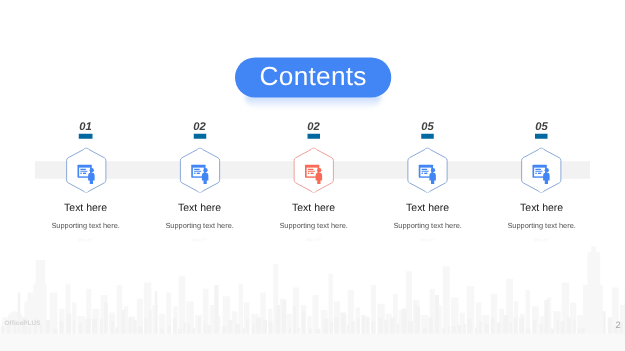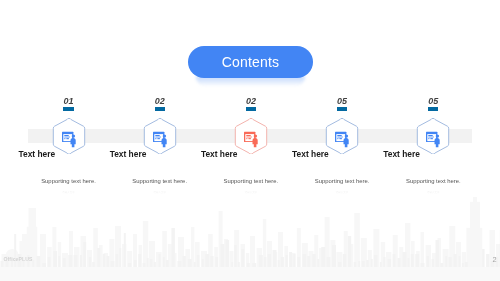--- a/index.html
+++ b/index.html
@@ -3,38 +3,38 @@
 <meta charset="utf-8">
 <style>
   html,body{margin:0;padding:0;}
   body{width:500px;height:281px;overflow:hidden;background:#ffffff;
        font-family:"Liberation Sans",sans-serif;-webkit-font-smoothing:antialiased;}
   .slide{position:relative;width:500px;height:281px;background:#fff;overflow:hidden;}
 
   
   .title-pill{position:absolute;left:188px;top:46px;width:125px;height:32px;
      background:#4285f4;border-radius:16px;display:flex;align-items:center;justify-content:center;}
-  .title-pill .t{color:#ffffff;font-size:14px;letter-spacing:.2px;}
+  .title-pill .t{color:#ffffff;font-size:21px;letter-spacing:.2px;}
 
   .pill-reflection{position:absolute;left:196px;top:76px;width:109px;height:10px;
      border-radius:0 0 9px 9px;filter:blur(1.6px);
      background:linear-gradient(to bottom, rgba(66,133,244,.34), rgba(66,133,244,.02));}
 
   
   .rail{position:absolute;left:28px;top:129px;width:444px;height:14px;background:#f2f2f2;}
 
   
   .items{position:absolute;left:0;top:0;width:500px;height:281px;}
   .item{position:absolute;top:0;width:100px;text-align:center;}
   .num{position:absolute;left:0;top:96px;width:100px;text-align:center;
        font-style:italic;font-weight:bold;font-size:9px;color:#404040;}
   .num span{border-bottom:4px solid #0369a1;padding-bottom:1px;}
   .hex{position:absolute;left:33px;top:117.5px;width:34px;height:36.5px;}
-  .lbl{position:absolute;left:0;top:149px;width:100px;text-align:left;
-       font-weight:bold;font-size:8.4px;color:#1a1a1a;}
+  .lbl{position:absolute;left:0;top:161px;width:100px;text-align:center;
+       font-weight:normal;font-size:8.4px;color:#1a1a1a;}
   .sub{position:absolute;left:0;top:178px;width:100px;text-align:center;
        font-size:5.9px;color:#555;}
   .tiny{position:absolute;left:0;top:191px;width:100px;text-align:center;
        font-size:2.4px;color:#f1f1f1;letter-spacing:.1px;}
 
   
   .logo{position:absolute;left:3.5px;top:255.5px;font-size:5.1px;color:#d4d4d4;font-weight:bold;letter-spacing:.1px;}
   .pageno{position:absolute;right:3.5px;top:255px;font-size:7.4px;color:#a6a6a6;}
   .skyline{position:absolute;left:0;bottom:0;width:500px;height:90px;}
 </style>

